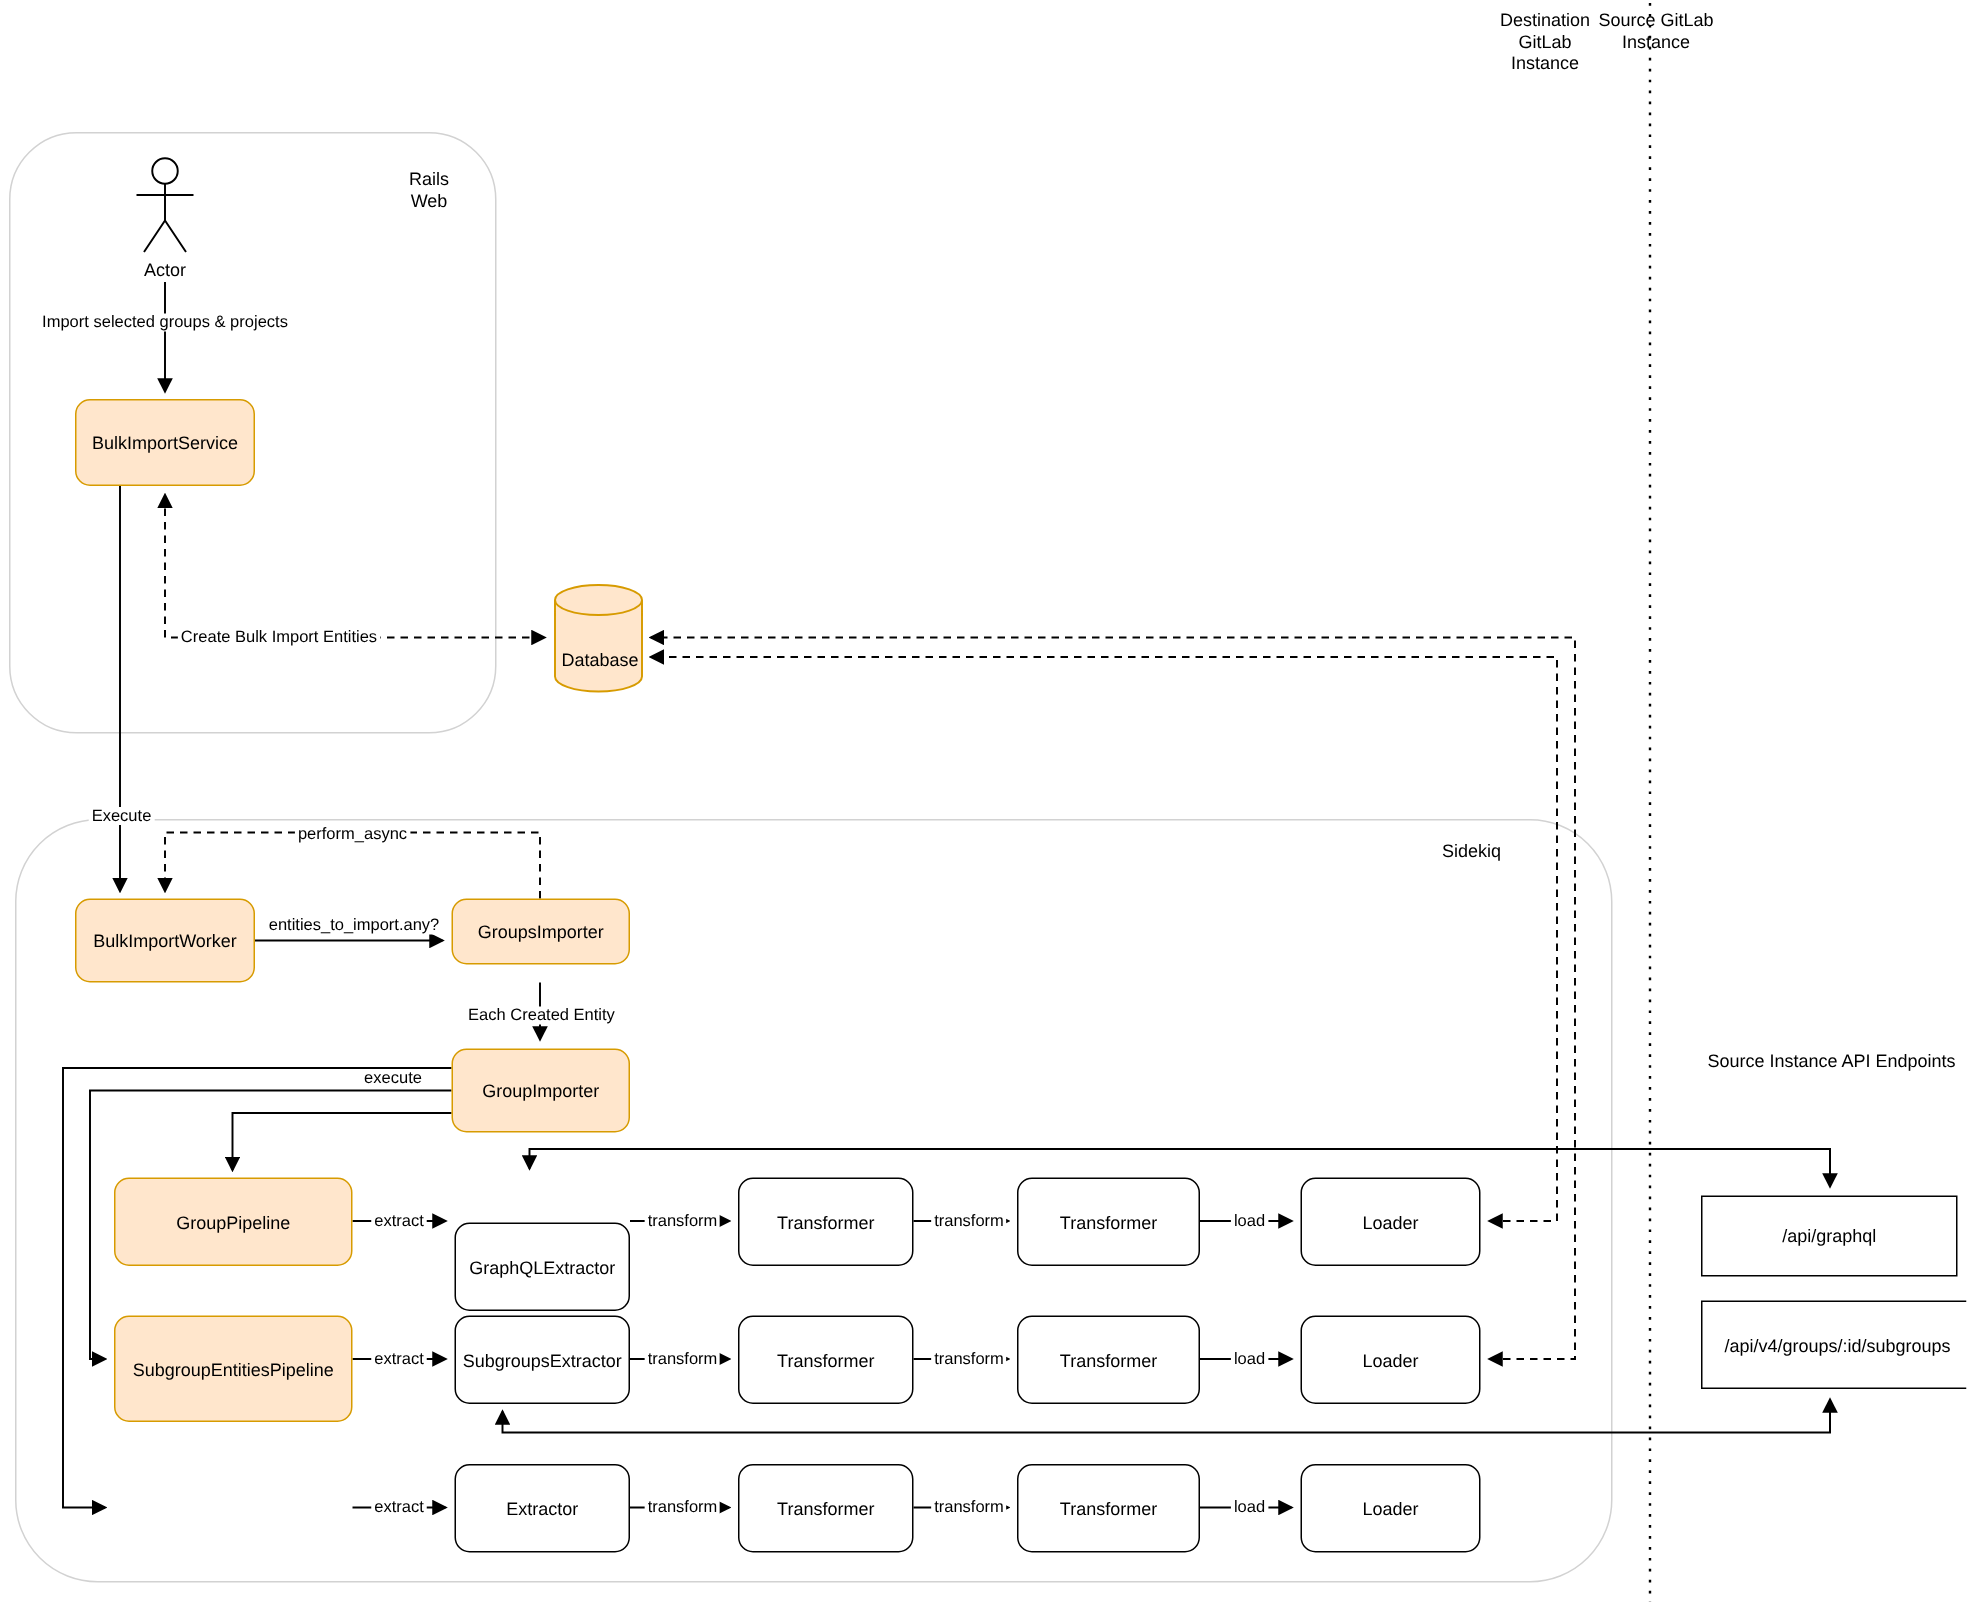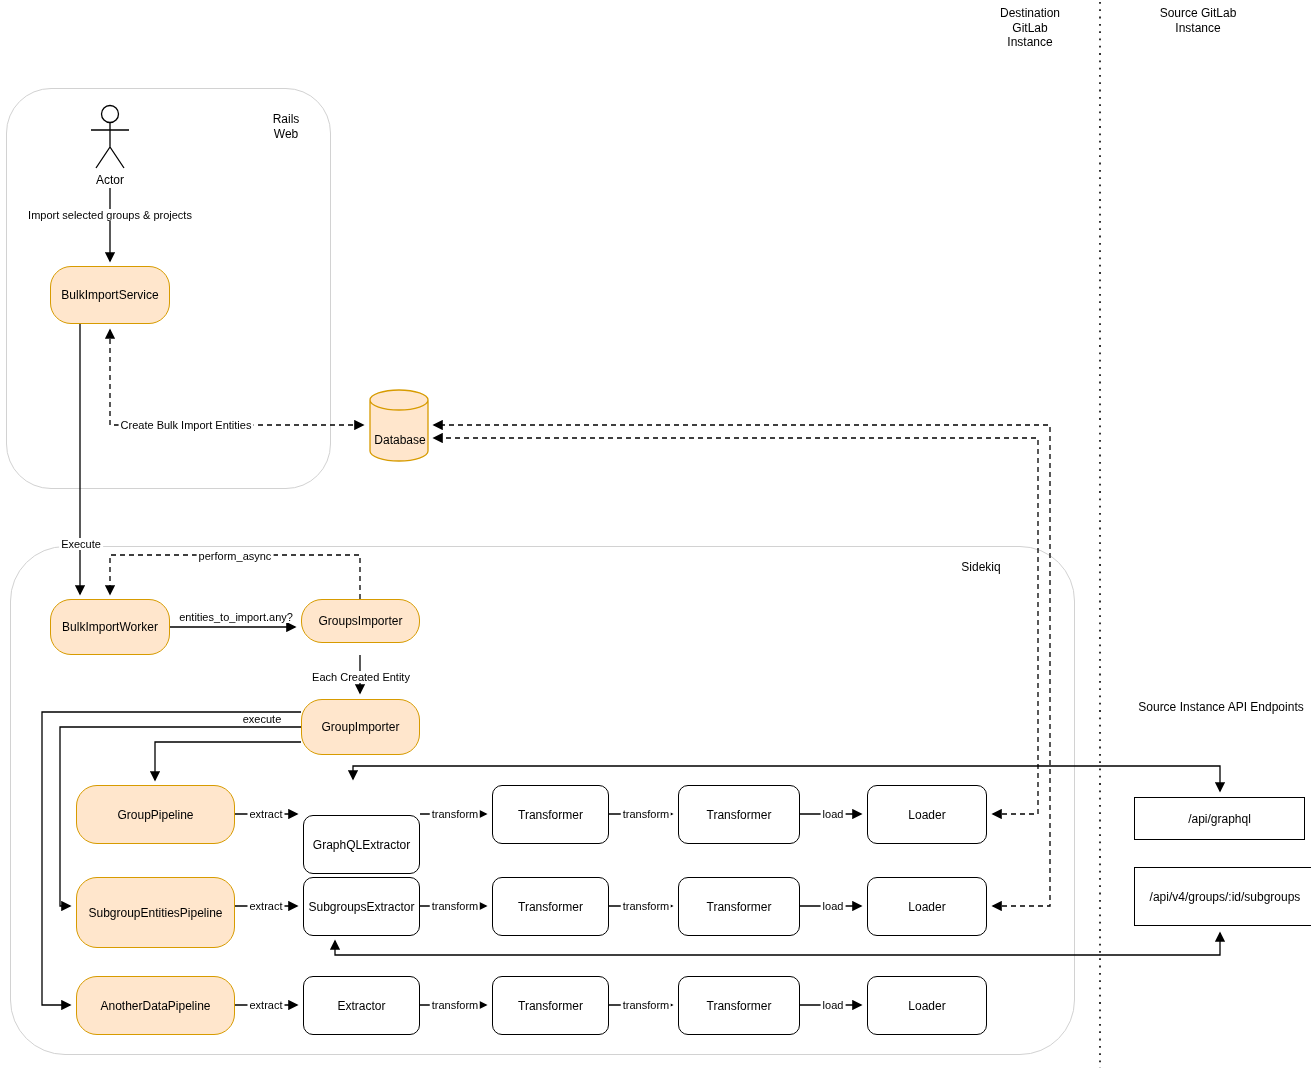--- a/index.html
+++ b/index.html
@@ -8,21 +8,21 @@
     font-family:"Liberation Sans",sans-serif;color:#000;
   }
   .wires{position:absolute;left:0;top:0;z-index:2;}
   .container-box{position:absolute;border:1px solid #d2d2d2;background:transparent;z-index:1;}
   .container-label{position:absolute;font-size:12px;z-index:3;white-space:nowrap;transform:translate(-50%,-50%);}
   .lane-label{position:absolute;font-size:12px;line-height:14.5px;text-align:center;width:84px;transform:translateX(-50%);z-index:3;}
   .node{
     position:absolute;display:flex;align-items:center;justify-content:center;
     font-size:12px;text-align:center;z-index:4;box-sizing:border-box;
   }
-  .node.orange{background:#ffe6cc;border:1.3px solid #d79b00;border-radius:21px;}
+  .node.orange{background:#ffe6cc;border:1.3px solid #d79b00;border-radius:10px;}
   .node.plain{background:#ffffff;border:1.3px solid #000000;border-radius:10px;}
   .node.endpoint{background:#ffffff;border:1px solid #000000;border-radius:0;}
   .edge-label{
     position:absolute;transform:translate(-50%,-50%);font-size:11px;line-height:12px;
     background:#ffffff;padding:0 2px;white-space:nowrap;z-index:5;
   }
   .cyl-label{position:absolute;transform:translate(-50%,-50%);font-size:12px;z-index:5;white-space:nowrap;}
 </style>
 </head>
 <body>
@@ -80,21 +80,21 @@
 
     <g stroke="#000" stroke-width="1.3" fill="none" stroke-dasharray="5,4">
       <path d="M110,330 V425 H363" marker-start="url(#arr)" marker-end="url(#arr)"></path>
       <path d="M360,599 V555 H110 V594" marker-end="url(#arr)"></path>
       <path d="M993,814 H1038 V438 H434" marker-start="url(#arr)" marker-end="url(#arr)"></path>
       <path d="M993,906 H1050 V425 H434" marker-start="url(#arr)" marker-end="url(#arr)"></path>
     </g>
   </svg>
 
   <div class="lane-label" style="left:1030px;top:6px;">Destination GitLab Instance</div>
-  <div class="lane-label" style="left:1198px;top:6px;text-align:center;">Source GitLab Instance</div>
+  <div class="lane-label" style="left:1104px;top:6px;text-align:center;">Source GitLab Instance</div>
 
   <div class="lane-label" style="left:286px;top:112px;width:44px;">Rails Web</div>
   <div class="container-label" style="left:981px;top:567px;">Sidekiq</div>
   <div class="container-label" style="left:1221px;top:707px;">Source Instance API Endpoints</div>
 
   <div class="cyl-label" style="left:110px;top:180px;">Actor</div>
 
   <div class="node orange" style="left:50px;top:266px;width:120px;height:58px;">BulkImportService</div>
 
   <div class="cyl-label" style="left:400px;top:440px;">Database</div>
@@ -108,27 +108,26 @@
   <div class="node plain" style="left:492px;top:785px;width:117px;height:59px;">Transformer</div>
   <div class="node plain" style="left:678px;top:785px;width:122px;height:59px;">Transformer</div>
   <div class="node plain" style="left:867px;top:785px;width:120px;height:59px;">Loader</div>
 
   <div class="node orange" style="left:76px;top:877px;width:159px;height:71px;">SubgroupEntitiesPipeline</div>
   <div class="node plain" style="left:303px;top:877px;width:117px;height:59px;">SubgroupsExtractor</div>
   <div class="node plain" style="left:492px;top:877px;width:117px;height:59px;">Transformer</div>
   <div class="node plain" style="left:678px;top:877px;width:122px;height:59px;">Transformer</div>
   <div class="node plain" style="left:867px;top:877px;width:120px;height:59px;">Loader</div>
 
-  <div class="node orange" style="left:76px;top:976px;width:159px;height:59px;">AnotherDataPipeline</div>
   <div class="node plain" style="left:303px;top:976px;width:117px;height:59px;">Extractor</div>
   <div class="node plain" style="left:492px;top:976px;width:117px;height:59px;">Transformer</div>
   <div class="node plain" style="left:678px;top:976px;width:122px;height:59px;">Transformer</div>
   <div class="node plain" style="left:867px;top:976px;width:120px;height:59px;">Loader</div>
 
-  <div class="node endpoint" style="left:1134px;top:797px;width:171px;height:43px;">/api/graphql</div>
+  <div class="node endpoint" style="left:1134px;top:797px;width:171px;height:54px;">/api/graphql</div>
   <div class="node endpoint" style="left:1134px;top:867px;width:182px;height:59px;">/api/v4/groups/:id/subgroups</div>
 
   <div class="edge-label" style="left:110px;top:215px;">Import selected groups &amp; projects</div>
   <div class="edge-label" style="left:186px;top:425px;">Create Bulk Import Entities</div>
   <div class="edge-label" style="left:81px;top:544px;">Execute</div>
   <div class="edge-label" style="left:235px;top:556px;">perform_async</div>
   <div class="edge-label" style="left:236px;top:617px;">entities_to_import.any?</div>
   <div class="edge-label" style="left:361px;top:677px;">Each Created Entity</div>
   <div class="edge-label" style="left:262px;top:719px;">execute</div>
 

